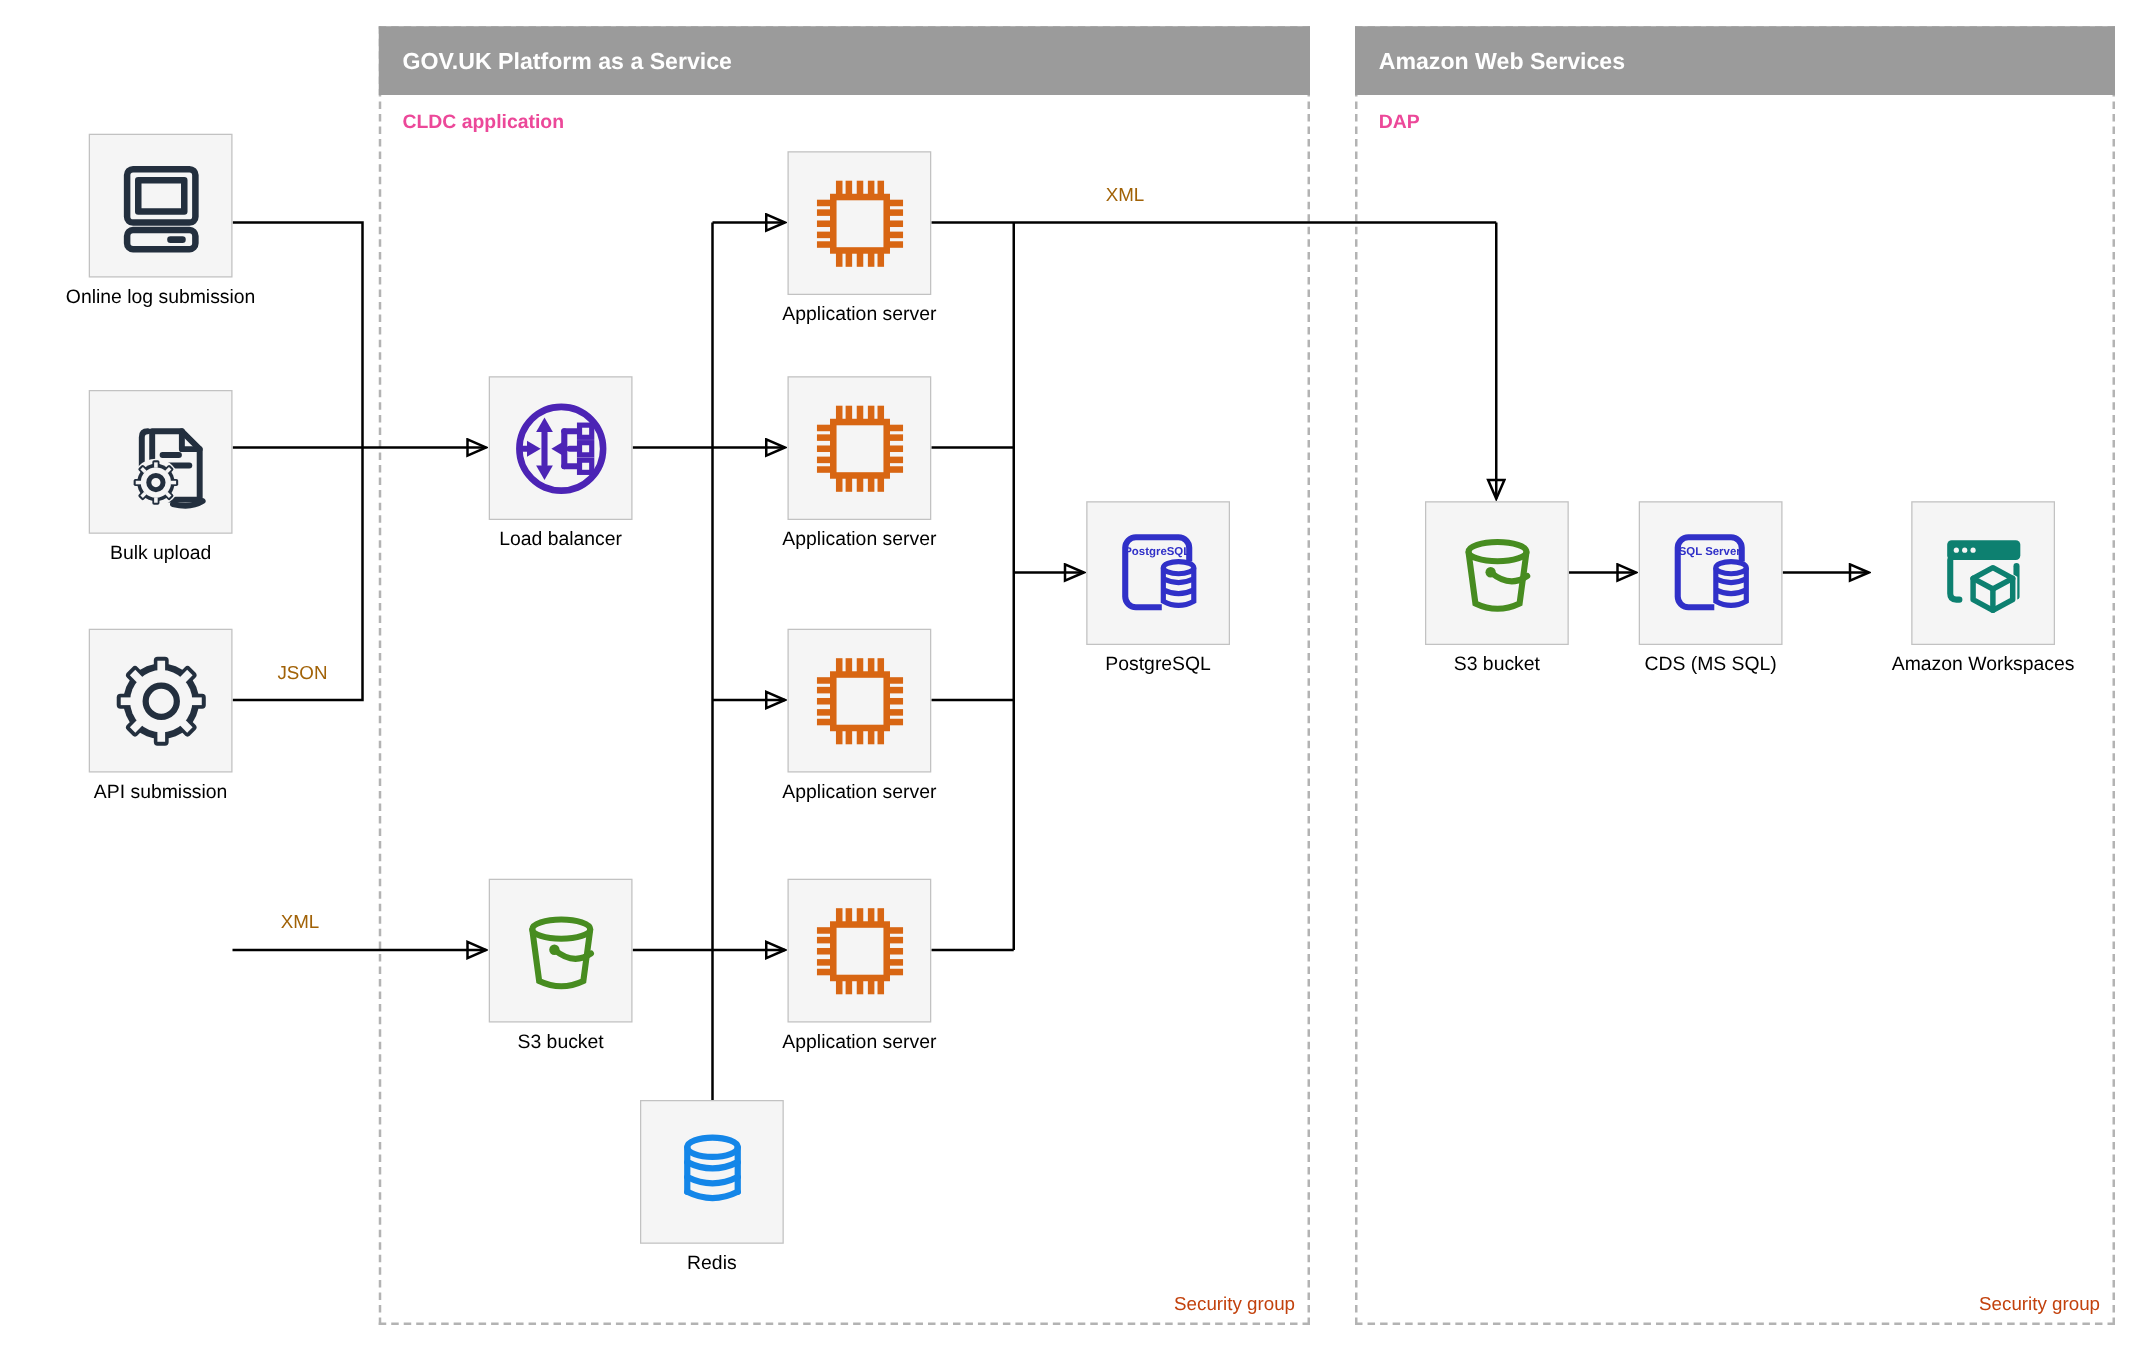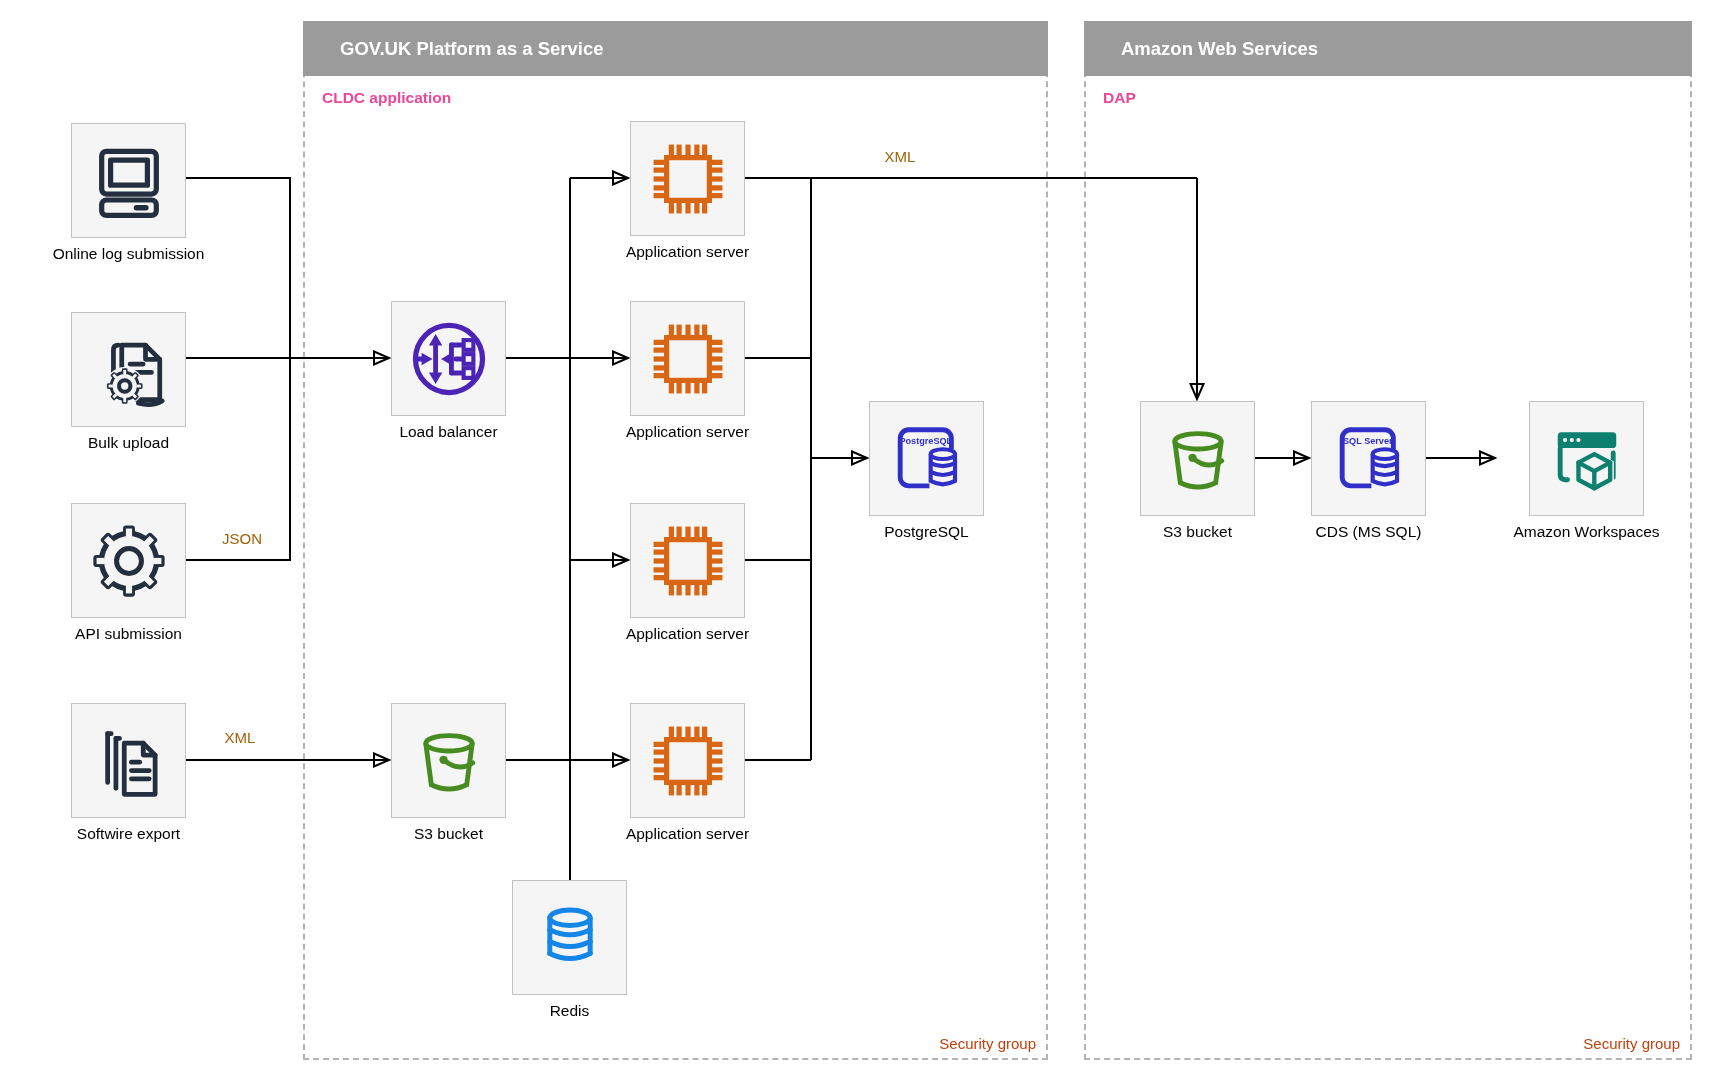--- a/index.html
+++ b/index.html
@@ -2,21 +2,21 @@
 <html><head>
 <meta charset="utf-8">
 <style>
   html,body{margin:0;padding:0;background:#ffffff;}
   .canvas{position:relative;width:1712px;height:1082px;background:#ffffff;
           font-family:"Liberation Sans",sans-serif;overflow:hidden;}
 
   
   .group{position:absolute;border:2px dashed #b3b3b3;box-sizing:border-box;background:transparent;}
   .group-header{position:absolute;top:-2px;left:-2px;right:-2px;height:55px;background:#9b9b9b;
-                color:#ffffff;font-weight:bold;font-size:18.5px;line-height:55px;padding-left:37px;}
+                color:#ffffff;font-weight:bold;font-size:18.5px;line-height:55px;padding-left:19px;}
   .group-sublabel{position:absolute;left:17px;top:66px;font-weight:bold;font-size:15.5px;color:#ec4899;}
   .group-footer{position:absolute;right:10px;bottom:6px;font-size:15px;color:#c2410c;}
 
   
   .node{position:absolute;width:115px;height:115px;background:#f5f5f5;border:1px solid #c2c2c2;
         box-sizing:border-box;display:flex;align-items:center;justify-content:center;z-index:3;}
   .node-label{position:absolute;top:121px;left:50%;transform:translateX(-50%);
               white-space:nowrap;font-size:15.5px;color:#000;}
 
   
@@ -64,21 +64,21 @@
     <path d="M745 760 H811"></path>
     <path d="M811 458 H867" marker-end="url(#arrow)"></path>
     <path d="M1255 458 H1309" marker-end="url(#arrow)"></path>
     <path d="M1426 458 H1495" marker-end="url(#arrow)"></path>
   </svg>
 
   <div class="edge-label" style="left:192px;top:530px;">JSON</div>
   <div class="edge-label" style="left:190px;top:729px;">XML</div>
   <div class="edge-label" style="left:850px;top:148px;">XML</div>
 
-  <div class="node" style="left:71px;top:123px;">
+  <div class="node" style="left:71px;top:107px;">
     <svg width="76" height="76" viewBox="0 0 64 64">
       <g stroke="#232f3e" fill="none" stroke-width="4.4" stroke-linejoin="round">
         <rect x="9" y="7" width="46" height="36" rx="4"></rect>
         <rect x="16.5" y="14.5" width="31" height="21"></rect>
         <rect x="9" y="48" width="46" height="13" rx="4"></rect>
       </g>
       <rect x="36" y="52.2" width="12.5" height="4.6" rx="2.2" fill="#232f3e"></rect>
     </svg>
     <div class="node-label">Online log submission</div>
   </div>
@@ -147,36 +147,20 @@
           <rect x="-2.6" y="-27.3" width="5.2" height="7" transform="rotate(270)"></rect>
           <rect x="-2.6" y="-27.3" width="5.2" height="7" transform="rotate(315)"></rect>
           <circle r="21"></circle>
         </g>
         <circle r="10.5" fill="none" stroke="#232f3e" stroke-width="4.2"></circle>
       </g>
     </svg>
     <div class="node-label">API submission</div>
   </div>
 
-  <div class="node" style="left:71px;top:703px;">
-    <svg width="76" height="76" viewBox="0 0 64 64">
-      <g stroke="#232f3e" fill="none" stroke-width="4" stroke-linecap="round" stroke-linejoin="round">
-        <path d="M14 9 V50"></path>
-        <path d="M14 9 H17"></path>
-        <path d="M21 13 V55"></path>
-        <path d="M21 13 H24"></path>
-        <path d="M28 17 H44 L54 27 V60 H28 Z"></path>
-        <path d="M44 17 V27 H54"></path>
-        <path d="M34 33 H41"></path>
-        <path d="M34 40 H49"></path>
-        <path d="M34 47 H49"></path>
-      </g>
-    </svg>
-    <div class="node-label">Softwire export</div>
-  </div>
 
   <div class="node" style="left:391px;top:301px;">
     <svg width="78" height="78" viewBox="0 0 64 64">
       <circle cx="32" cy="32" r="27.5" fill="none" stroke="#4c24b5" stroke-width="4.3"></circle>
       <g stroke="#4c24b5" fill="none" stroke-width="4" stroke-linecap="round">
         <path d="M21 21.5 V42.5"></path>
         <path d="M5.5 32 H10.5"></path>
         <path d="M34 20.5 V43.5"></path>
         <path d="M34 20.5 H44"></path>
         <path d="M34 43.5 H44"></path>

